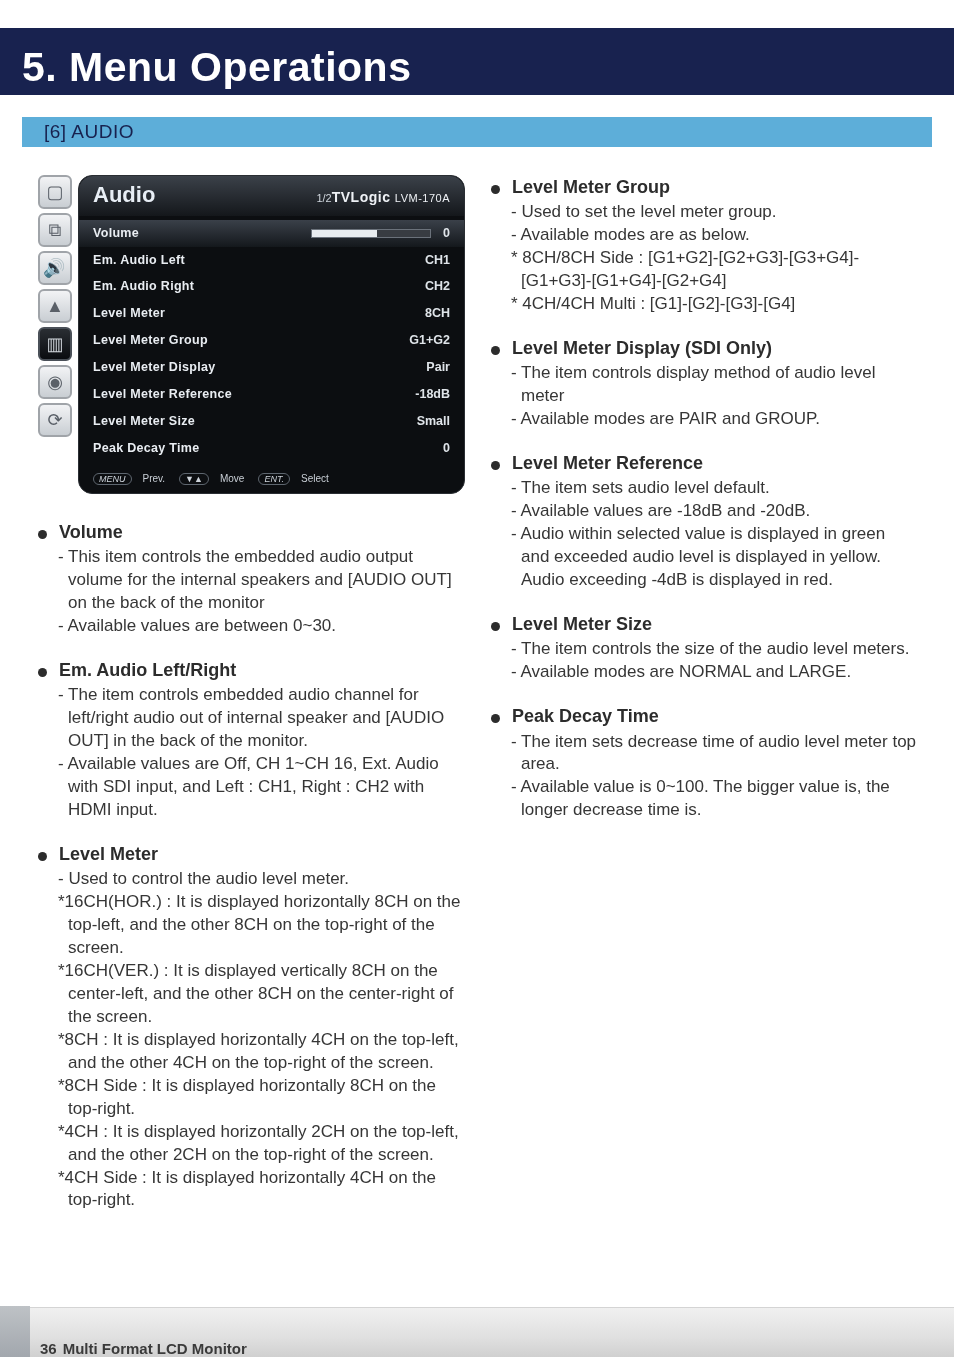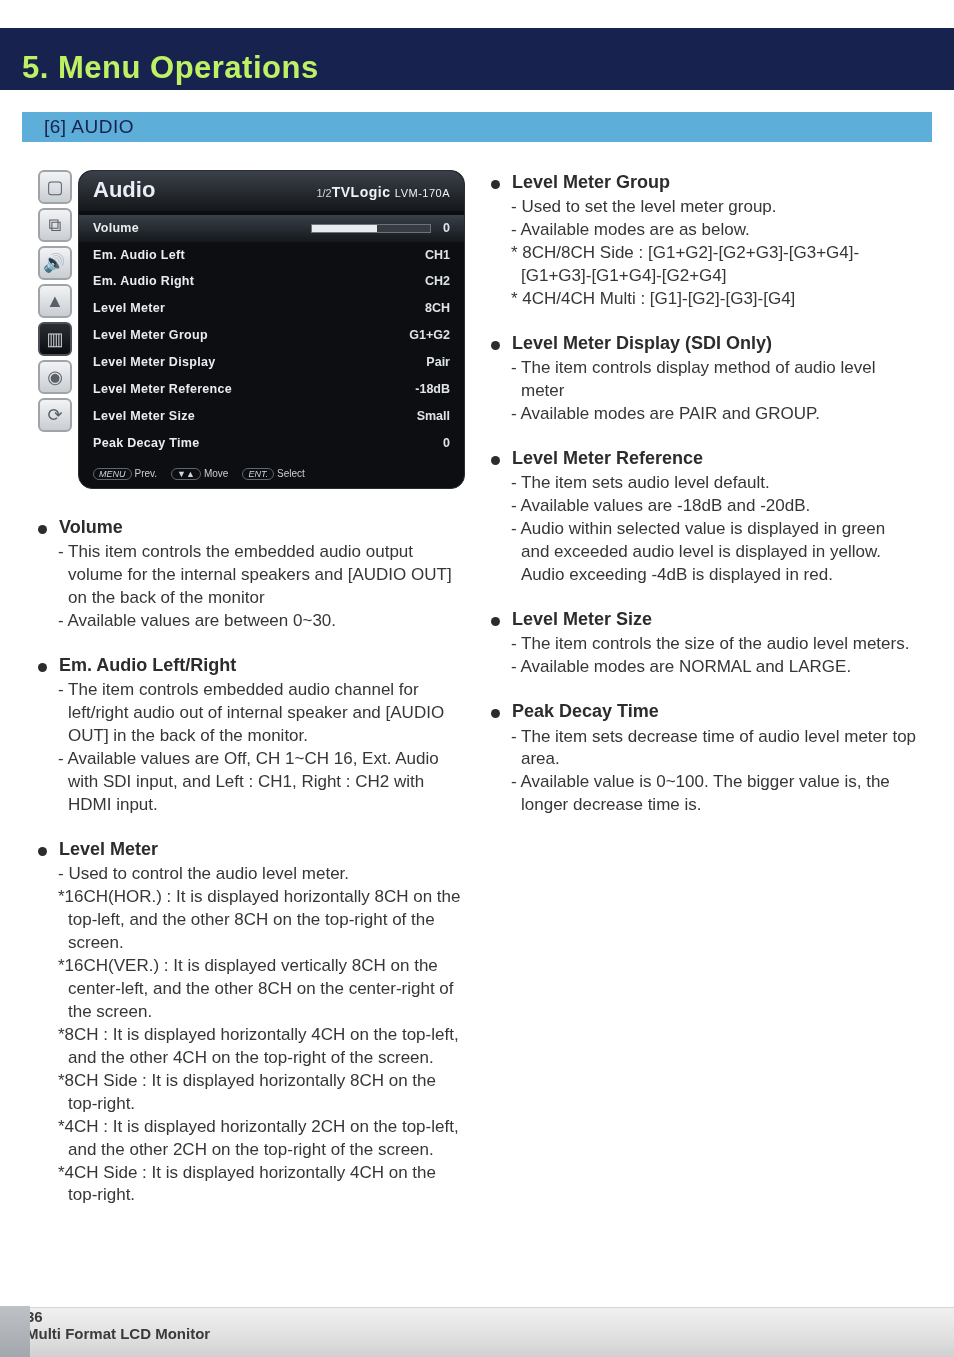--- a/index.html
+++ b/index.html
@@ -8,23 +8,23 @@
     height: 1357px;
     font-family: "Segoe UI", "Myriad Pro", Arial, sans-serif;
     background: #fff;
     color: #333;
     position: relative;
     overflow: hidden;
   }
 
   .chapter-bar {
     background: #18224f;
-    color: #bef264;
-    padding: 22px 0 4px 22px;
-    font-size: 31px;
+    color: #ffffff;
+    padding: 16px 0 4px 22px;
+    font-size: 41px;
     font-weight: 600;
     margin-top: 28px;
     letter-spacing: 0.5px;
   }
 
   .section-bar {
     background: #5daed9;
     color: #18224f;
     font-size: 19px;
     font-weight: 400;
@@ -136,21 +136,21 @@
     padding: 6px 14px 8px 14px;
     font-size: 10px;
     color: #c9cfd6;
   }
   .pill {
     border: 1px solid #5e666f;
     border-radius: 8px;
     padding: 0 5px;
     font-size: 9px;
     font-style: italic;
-    margin-right: 3px;
+    margin-right: 11px;
     color: #cfd5dc;
   }
 
   
   .item { margin-bottom: 20px; }
   .item-head {
     display: flex;
     align-items: baseline;
     gap: 8px;
     font-weight: 700;
@@ -170,28 +170,27 @@
   }
   .item-body { padding-left: 20px; }
   .line { text-indent: -10px; padding-left: 10px; }
   .aster-line { text-indent: -10px; padding-left: 10px; }
 
   .page-footer {
     position: absolute;
     left: 0; right: 0; bottom: 0;
     height: 50px;
     display: flex;
-    align-items: flex-start;
-    padding-left: 26px;
+    align-items: flex-end;
+    padding-left: 40px;
     font-size: 15px;
     font-weight: 600;
     color: #3a3a3a;
     background: linear-gradient(#f0f0f0 0%, #e0e0e0 60%, #d0d0d0 100%);
     border-top: 1px solid #d4d4d4;
-    flex-direction: column;
   }
   .page-footer::before {
     content: "";
     position: absolute;
     left: 0; top: -2px;
     width: 30px; height: 51px;
     background: linear-gradient(#bec2c6, #a2a7ad);
   }
   .page-footer .pn { font-weight: 700; margin-right: 6px; }
 </style>

